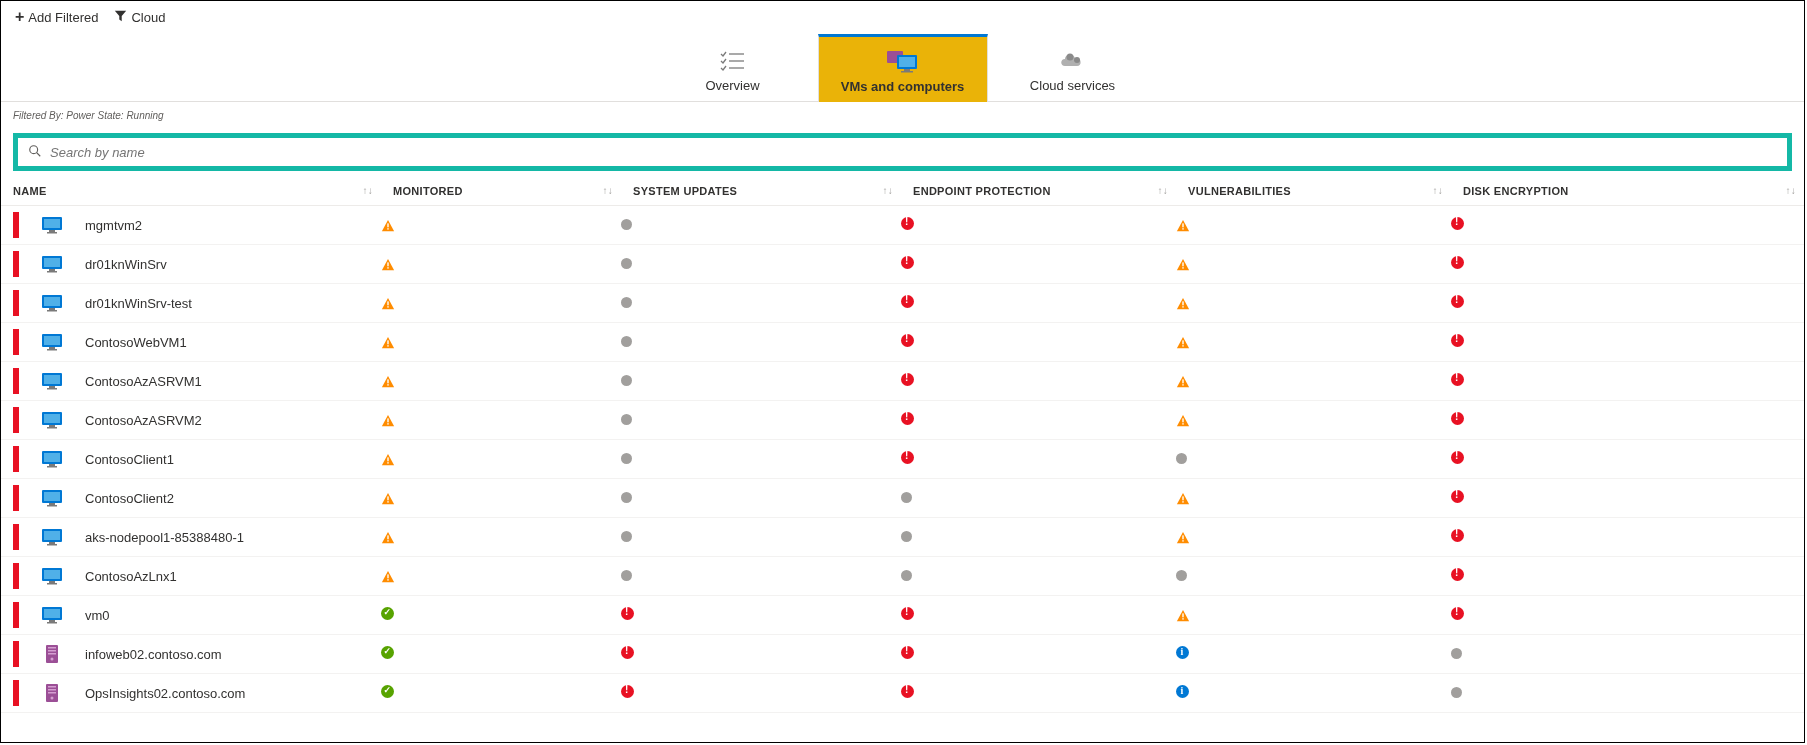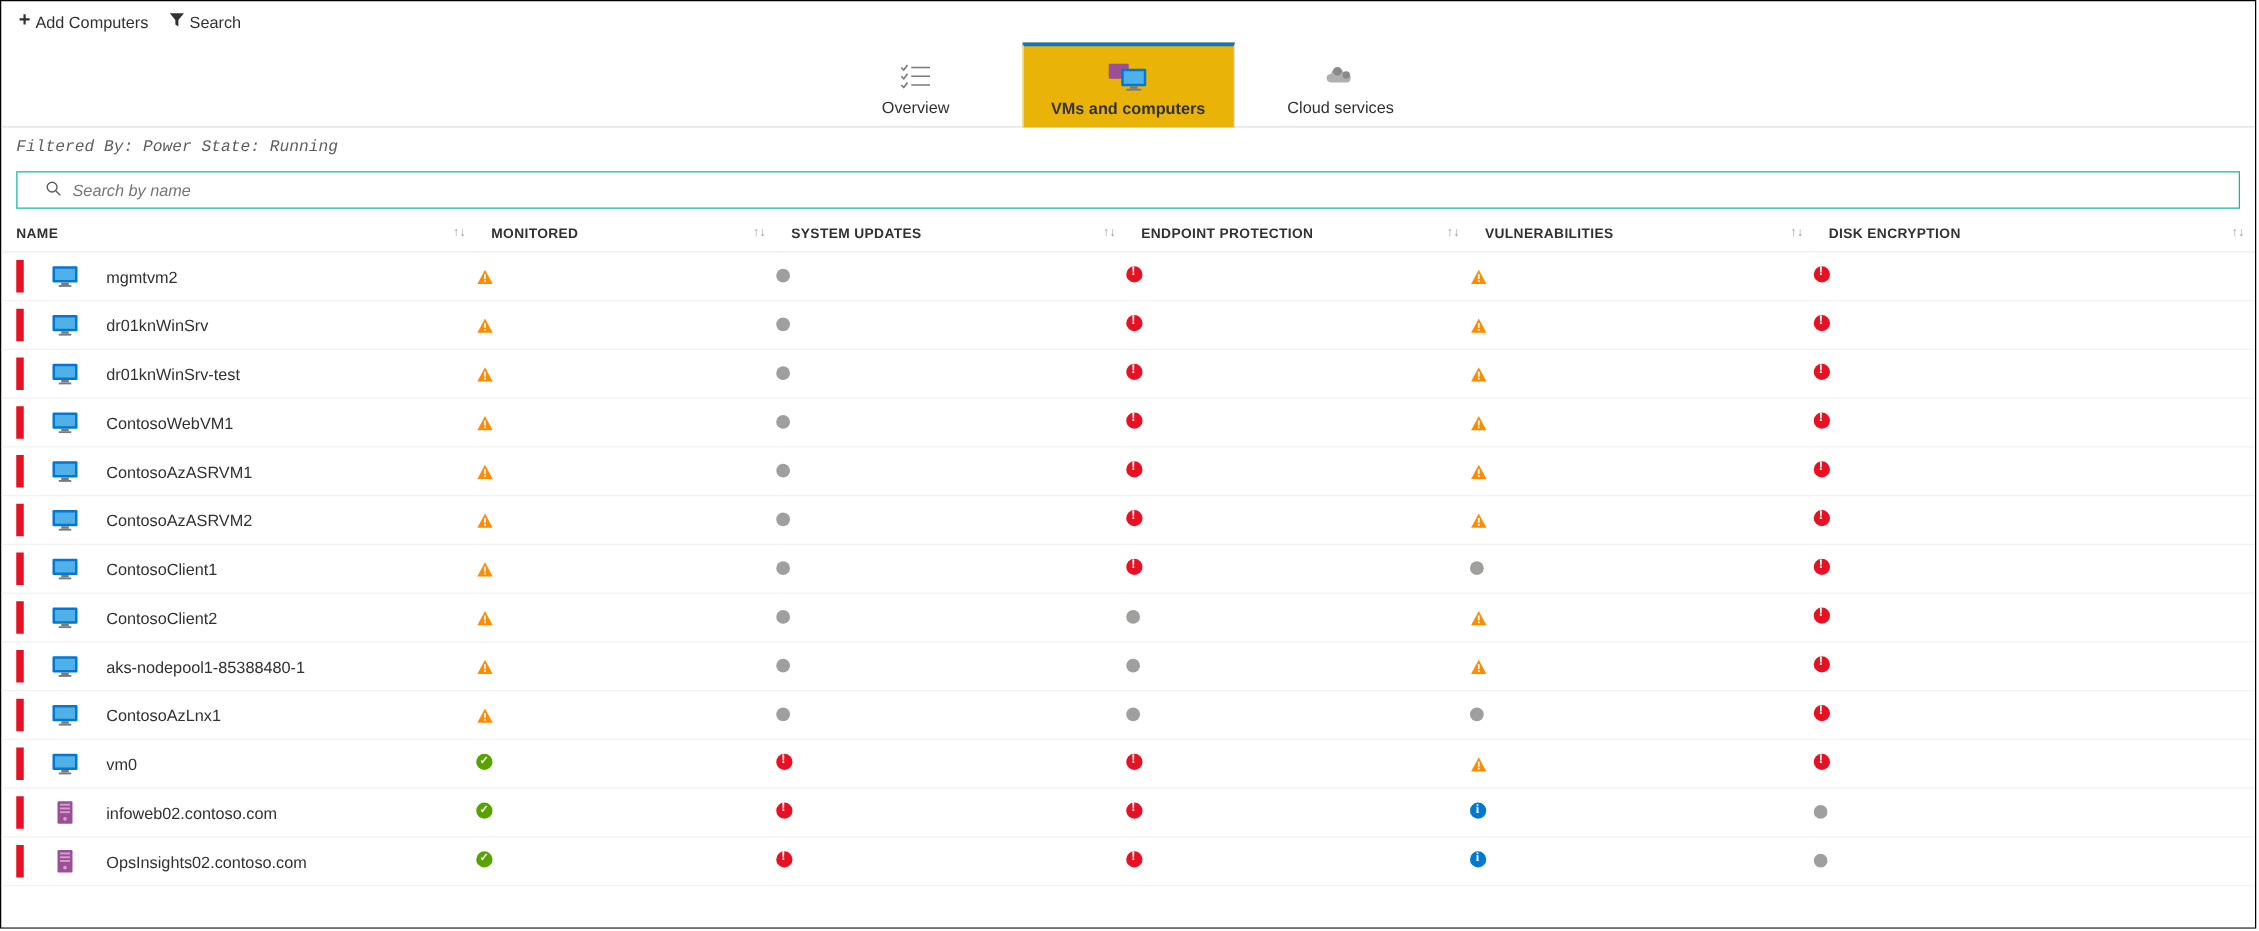--- a/index.html
+++ b/index.html
@@ -4,23 +4,23 @@
 <style>
   html,body { margin:0; padding:0; font-family:"Segoe UI",Arial,sans-serif; font-size:13px; color:#323130; background:#fff; }
   .frame { border:1px solid #000; width:1805px; height:743px; box-sizing:border-box; overflow:hidden; }
   .cmdbar { display:flex; align-items:center; height:32px; padding:0 6px; }
   .cmdbtn { display:flex; align-items:center; gap:4px; padding:4px 8px; cursor:pointer; font-size:13px; }
   .tabs { display:flex; border-bottom:1px solid #e1dfdd; padding-left:0;justify-content:center; }
   .tab { width:170px; text-align:center; padding:10px 0 8px 0; cursor:pointer; border-top:3px solid transparent; box-sizing:border-box;}
   .tab.active { border-top:3px solid #0078d4; border-left:1px solid #e1dfdd; border-right:1px solid #e1dfdd; background:#eab308; position:relative; top:1px; font-weight:600;}
   .tab .tab-icon { height:28px; display:flex; align-items:center; justify-content:center; margin-bottom:4px;}
   .tab .tab-label { font-size:13px; }
-  .filterline { font-style:italic; color:#605e5c; padding:8px 12px 12px 12px; font-size:13px;font-family:Liberation Mono, monospace;}
+  .filterline { font-style:italic; color:#605e5c; padding:8px 12px 12px 12px; font-size:10px;}
   .searchwrap { margin:0 12px 6px 12px; }
-  .searchbox { display:flex; align-items:center; border:1px solid #14b8a6; height:28px; padding:0 22px; }
+  .searchbox { display:flex; align-items:center; border:5px solid #14b8a6; height:28px; padding:0 10px; }
   .searchbox input { border:none; outline:none; flex:1; font-size:13px; font-style:italic; color:#605e5c; background:transparent;}
   .table { width:100%; border-collapse:collapse; table-layout:fixed; margin-top:0;}
   .table th { text-align:left; font-size:11px; font-weight:600; letter-spacing:0.3px; color:#323130; padding:8px 12px; border-bottom:1px solid #edebe9; text-transform:uppercase; position:relative;}
   .table th .sorticon { position:absolute; right:8px; color:#a19f9d; font-size:10px;}
   .table td { padding:6px 12px; border-bottom:1px solid #f3f2f1; vertical-align:middle; height:20px;}
   .namecell { display:flex; align-items:center; gap:12px;}
   .severity-bar { width:6px; height:26px; background:#e81123; margin-right:10px;}
   .res-icon { width:22px; height:18px; display:flex; align-items:center; justify-content:center; margin-right:10px;}
   .statuscell { padding-left:0 !important; }
   
@@ -35,29 +35,29 @@
   .st-info::after{content:"i"; color:#fff; font-size:10px; font-weight:bold; font-family:Georgia,serif; position:absolute; left:4.5px; top:-0.5px;}
   col.c-name{width:380px;} col.c-mon{width:240px;} col.c-upd{width:280px;} col.c-ep{width:275px;} col.c-vul{width:275px;} col.c-de{width:auto;}
 </style>
 </head>
 <body>
 <div class="frame">
 
 <div class="cmdbar">
   <div class="cmdbtn">
     <span style="font-weight:bold;font-size:16px;line-height:12px;">+</span>
-    <span>Add Computers</span>
+    <span>Add Filtered</span>
   </div>
   <div class="cmdbtn">
     <span>
       <svg width="13" height="13" viewBox="0 0 16 16">
             <path d="M1 2h14l-5.5 6.5V15l-3-2V8.5L1 2z" fill="#323130"></path>
           </svg>
     </span>
-    <span>Search</span>
+    <span>Cloud</span>
   </div>
 </div>
 
 <div class="tabs" id="tabs">
       <div class="tab">
         <div class="tab-icon">
           <svg width="30" height="22">
             <g stroke="#7a7a7a" stroke-width="1.3" fill="none">
               <path d="M3 5l2 2 3-4"></path>
               <line x1="11" y1="5" x2="26" y2="5"></line>

